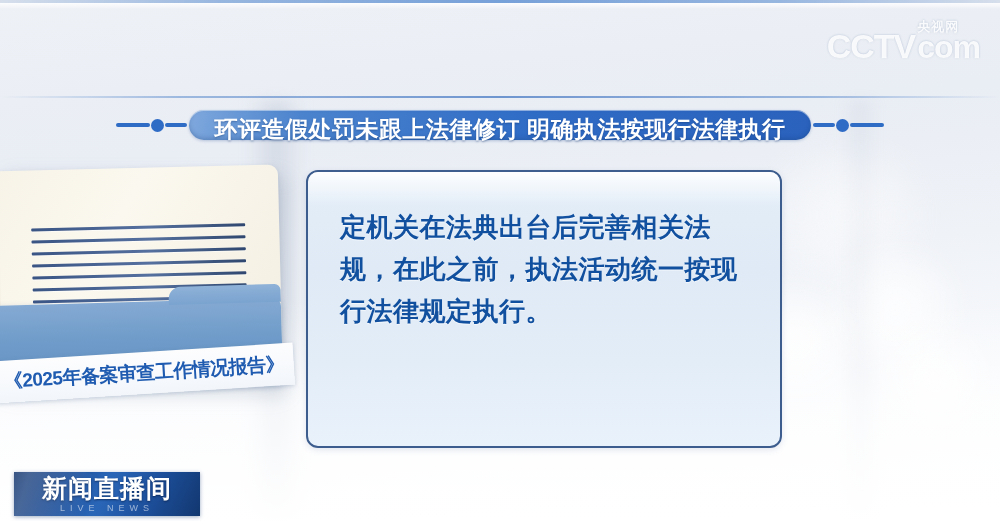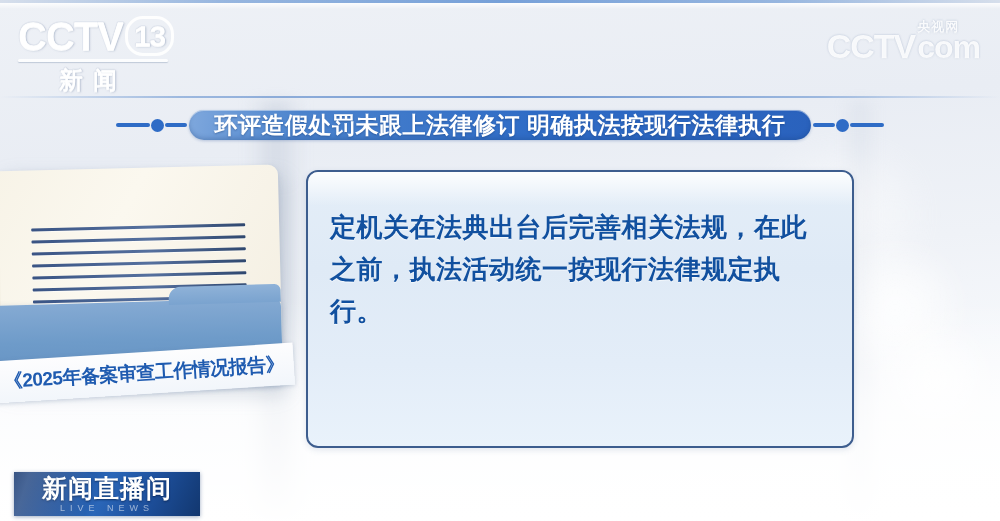--- a/index.html
+++ b/index.html
@@ -182,21 +182,21 @@
     width: 13px; height: 13px;
     border-radius: 50%;
     background: #2f6cc6;
     margin: 0 1px;
   }
   .deco-line-short { width: 22px; }
   .headline-pill {
     position: relative;
     height: 22px;
     display: flex;
-    align-items: center;
+    align-items: flex-start;
     justify-content: center;
     padding: 4px 26px;
     margin: 0 2px;
     border-radius: 20px;
     background: linear-gradient(100deg, #7fa8dd 0%, #4b83cd 18%, #2f6cc6 55%, #2a62bd 100%);
     box-shadow:
       inset 0 1px 0 rgba(255,255,255,.45),
       inset 0 -2px 4px rgba(20,55,110,.25),
       0 1px 3px rgba(40,80,150,.28);
   }
@@ -206,29 +206,29 @@
     font-weight: bold;
     letter-spacing: .5px;
     white-space: nowrap;
     text-shadow: 0 1px 2px rgba(20,55,110,.45);
   }
 
   
   .quote-card {
     position: absolute;
     left: 306px; top: 170px;
-    width: 548px; height: 278px;
+    width: 476px; height: 278px;
     box-sizing: border-box;
     border: 2px solid #3d5d8e;
     border-radius: 12px;
     background:
       linear-gradient(180deg, #e4eef8 0%, #dfeaf6 35%, #e3edf8 70%, #e9f2fb 100%);
     box-shadow: 0 2px 6px rgba(80,105,150,.16);
     overflow: hidden;
-    padding: 34px 26px 0 22px;
+    padding: 34px 26px 0 32px;
   }
   .quote-card::before {
     content: "";
     position: absolute;
     left: 0; right: 0; top: 0;
     height: 34px;
     background: linear-gradient(180deg, rgba(255,255,255,.9), rgba(255,255,255,0));
     pointer-events: none;
   }
   .quote-text {
@@ -369,25 +369,20 @@
   <div class="bg-topstrip"></div>
   <div class="bg-vert-streak streak-1"></div>
   <div class="bg-vert-streak streak-2"></div>
   <div class="bg-blob blob-d"></div>
   <div class="bg-blob blob-a"></div>
   <div class="bg-blob blob-b"></div>
   <div class="bg-blob blob-c"></div>
   <div class="bg-sheen"></div>
   <div class="bg-underline"></div>
 
-  <div class="logo-cctv13">
-    <div class="row1"><span>CCTV</span><span class="badge13">13</span></div>
-    <div class="rule"></div>
-    <div class="row2">新闻</div>
-  </div>
 
   <div class="logo-cctvcom">
     <div class="mainline"><span>CCTV</span><span class="stack"><span class="cn" style="display:block">央视网</span><span class="com" style="display:block">com</span></span></div>
   </div>
 
   <div class="headline-row">
     <div class="deco">
       <div class="deco-line"></div>
       <div class="deco-dot"></div>
       <div class="deco-line deco-line-short"></div>

